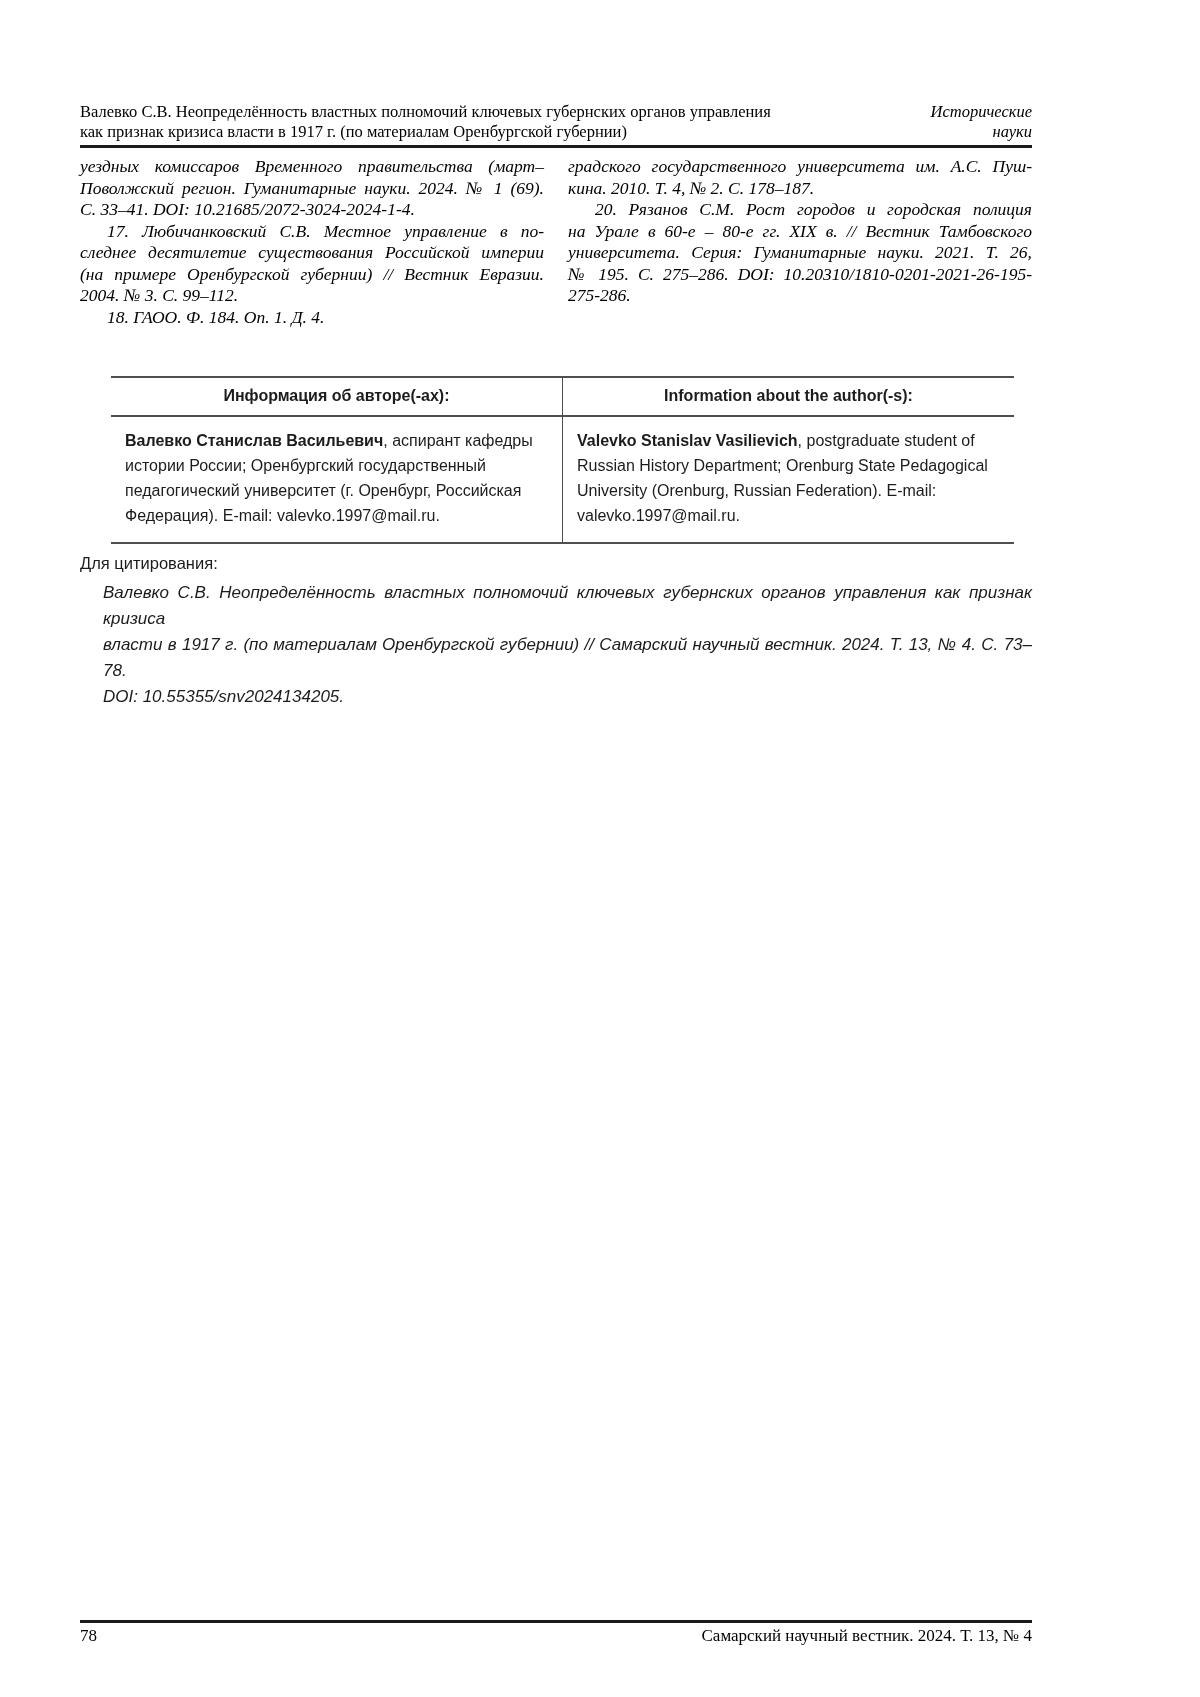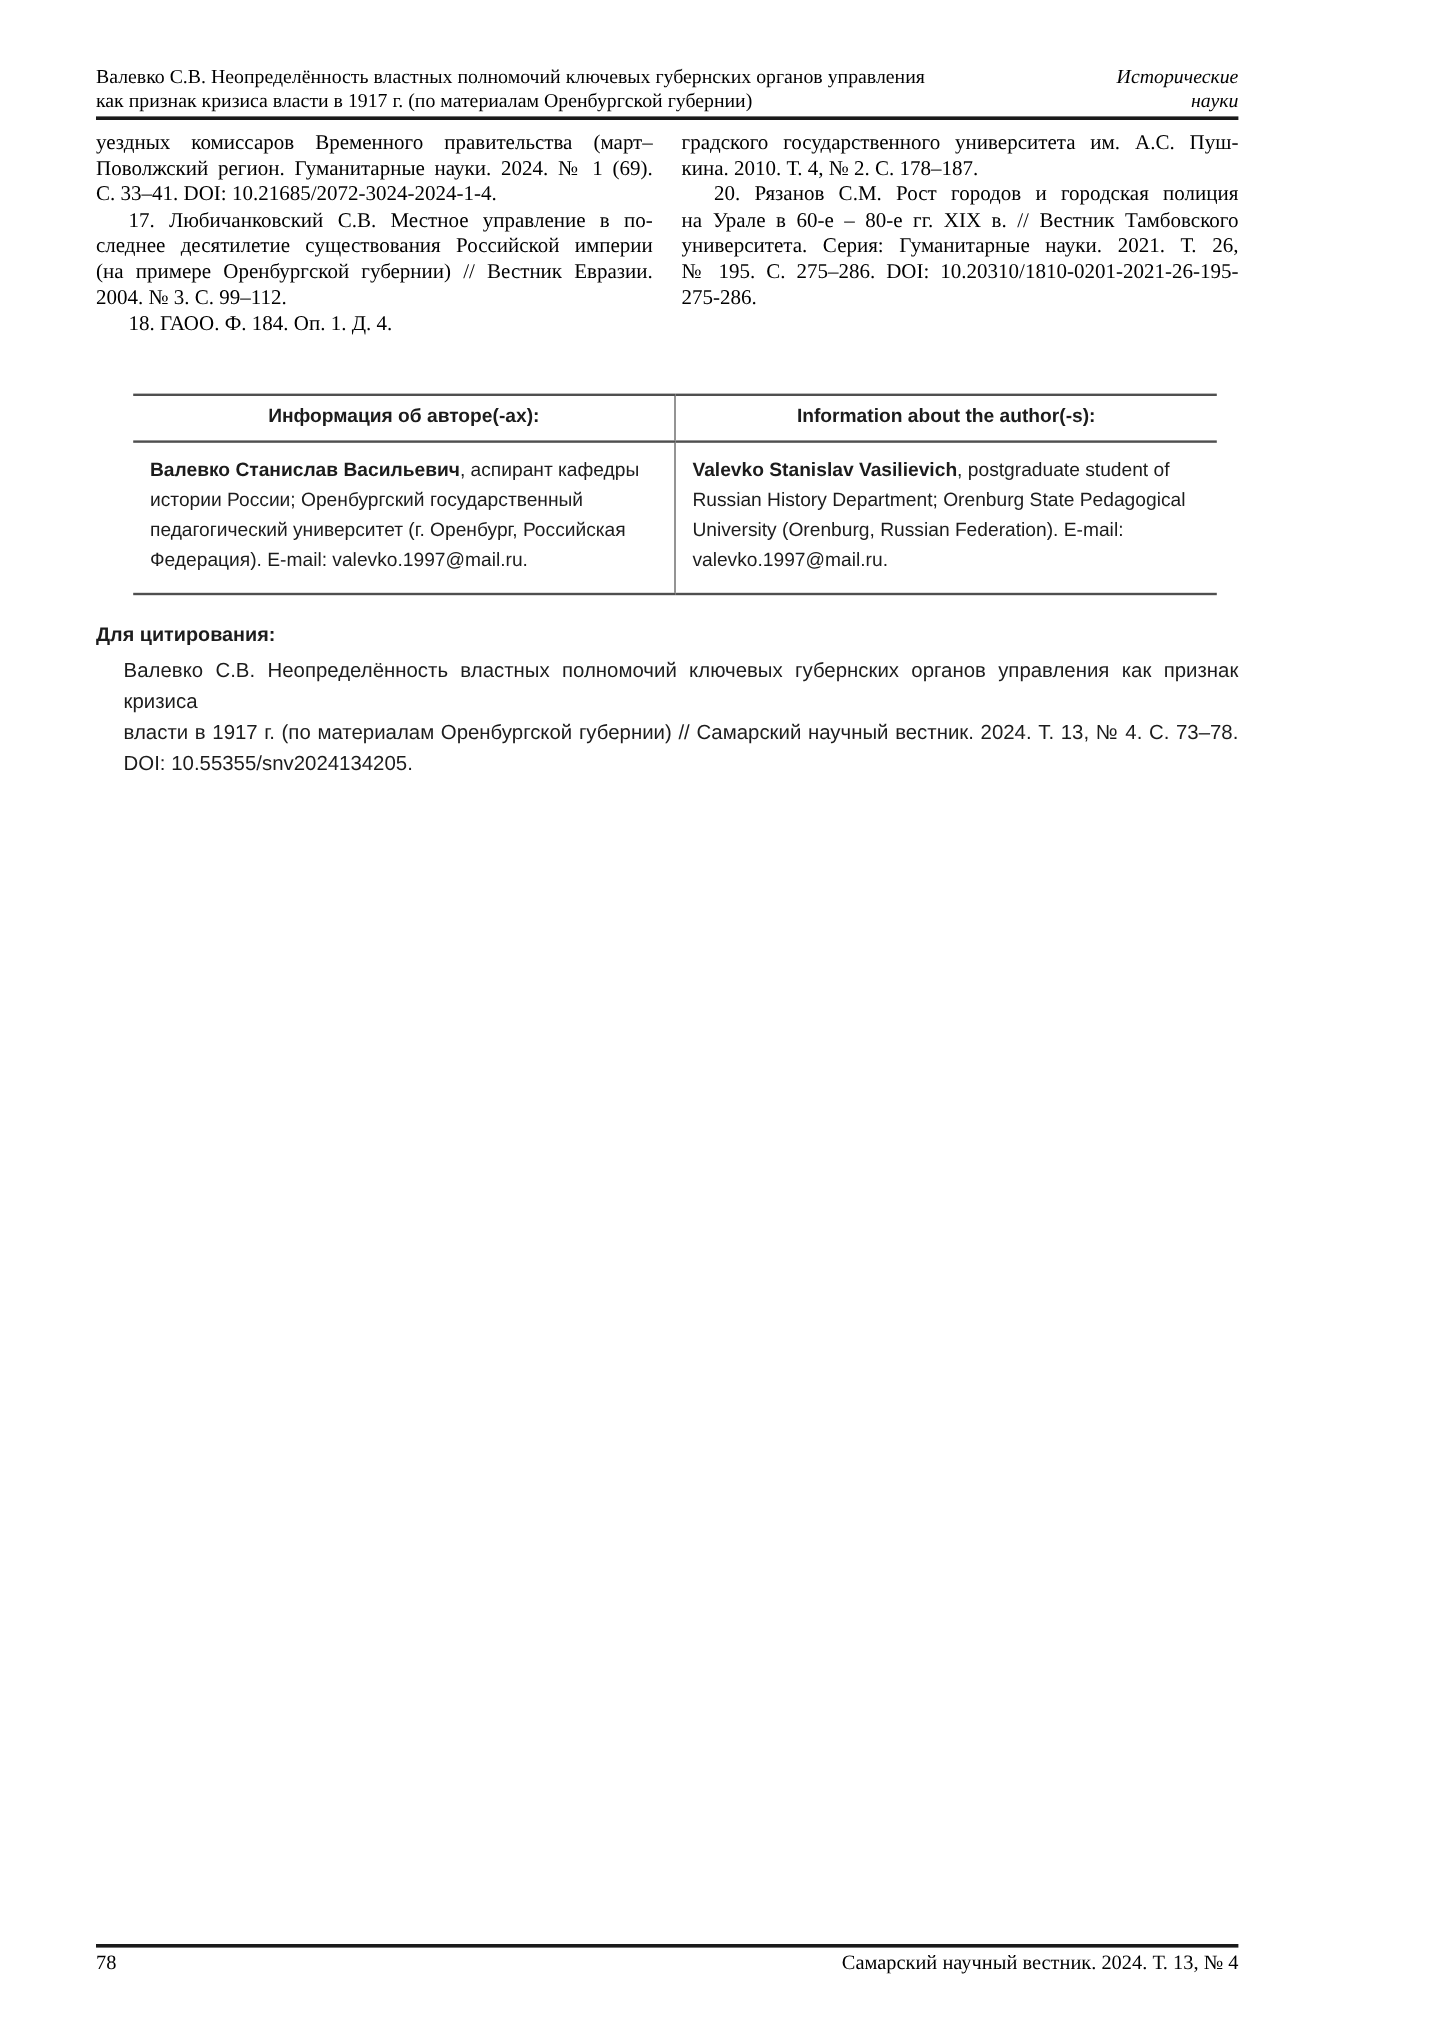--- a/index.html
+++ b/index.html
@@ -9,25 +9,25 @@
     padding:54px 168px 50px 80px;
     display:flex;flex-direction:column;
     font-family:"Liberation Serif", serif;
   }
   
   .page-header{
     display:flex;justify-content:space-between;align-items:flex-end;
     border-bottom:3px solid #1a1a1a;padding-bottom:3px;
   }
   .rh-left{font-size:16.5px;line-height:20px;max-width:760px;}
-  .rh-right{font-size:16.5px;line-height:20px;font-style:italic;text-align:right;white-space:nowrap;}
+  .rh-right{font-size:16.5px;line-height:20px;font-style:italic;text-align:right;white-space:nowrap;margin-top:48px;}
   
   .columns{display:flex;gap:24px;margin-top:8px;}
   .col{width:464px;font-size:17.5px;line-height:21.5px;}
-  .jline{text-align:justify;text-align-last:justify;}
+  .jline{text-align:justify;text-align-last:justify;font-style:italic;}
   .jline.last{text-align-last:left;}
   .jline.indent{text-indent:27px;}
   
   .atable{
     margin:48px 18px 0 31px;
     border-collapse:collapse;table-layout:fixed;width:903px;
     font-family:"Liberation Sans", sans-serif;color:#1c1c1c;
   }
   .atable td{width:50%;vertical-align:top;}
   .atable .hd{
@@ -36,22 +36,22 @@
     padding:9px 10px 10px;
   }
   .atable .bd{
     border-bottom:2.5px solid #4f4f4f;
     font-size:16px;line-height:25px;
     padding:11px 18px 14px 14px;
   }
   .atable td.vline{border-right:1.5px solid #4f4f4f;}
   
   .cite-label{
-    margin-top:23px;font-family:"Liberation Sans", sans-serif;
-    font-weight:bold;font-size:16.5px;line-height:20px;color:#1c1c1c;
+    margin-top:9px;font-family:"Liberation Sans", sans-serif;
+    font-weight:normal;font-size:16.5px;line-height:20px;color:#1c1c1c;
   }
   .cite-body{
     margin:7px 0 0 23px;font-family:"Liberation Sans", sans-serif;
     font-size:17px;line-height:26px;color:#1c1c1c;
   }
   
   .page-footer{
     margin-top:auto;border-top:3px solid #1a1a1a;
     display:flex;justify-content:space-between;
     font-size:17px;line-height:22px;padding-top:2px;

